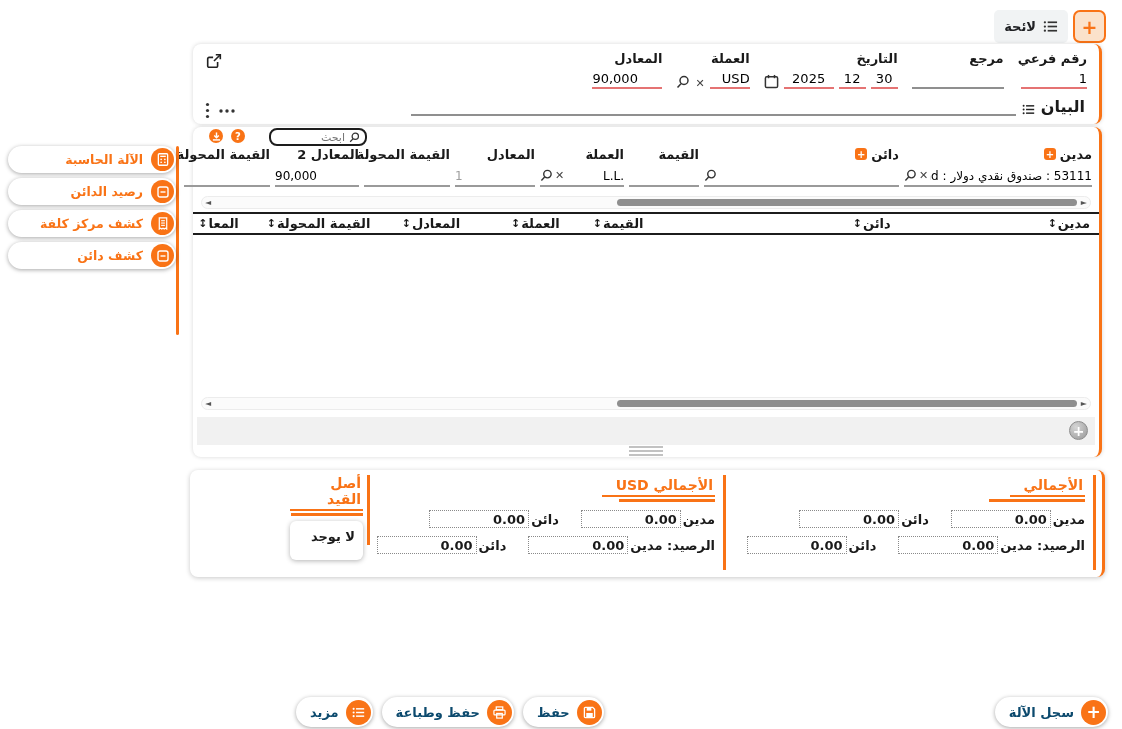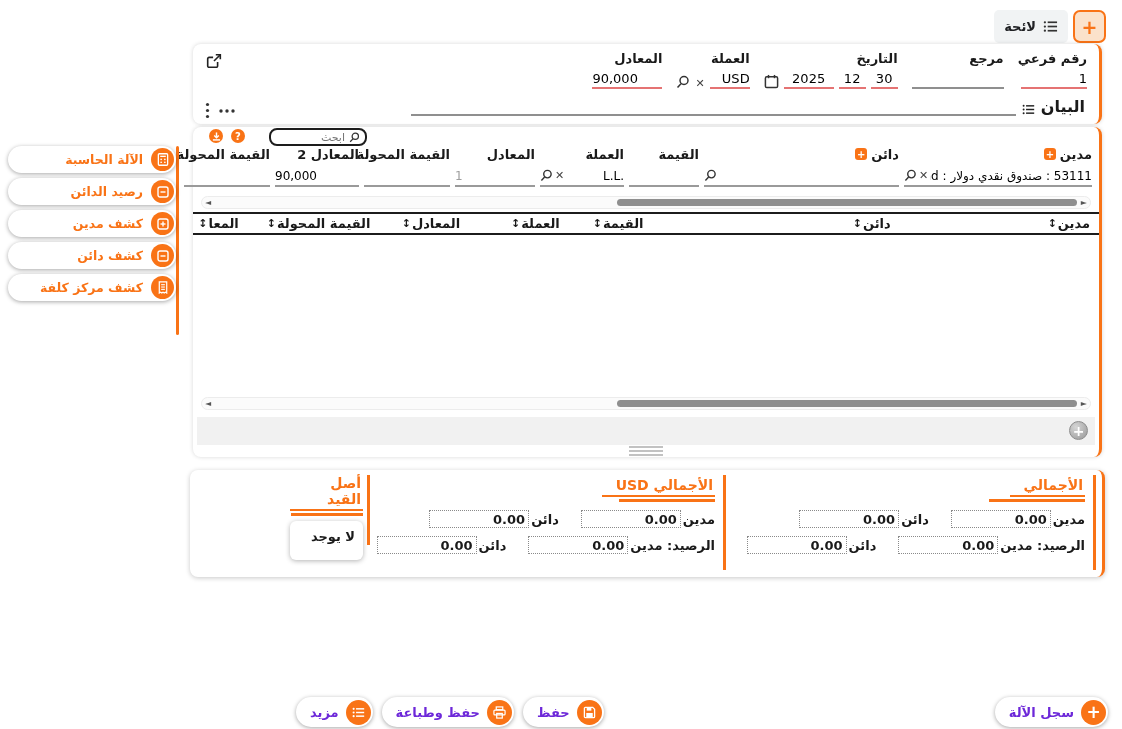--- a/index.html
+++ b/index.html
@@ -121,21 +121,21 @@
     border-right:3px solid #f97316; padding-right:4px; height:70px; }
   .origin-card { margin-top:5px; background:#fff; border-radius:6px;
     box-shadow:0 1px 5px rgba(0,0,0,.3); padding:8px 8px 16px; font-size:13px;
     font-weight:bold; text-align:right; }
 
   
   .pill { height:30px; background:#fff; border-radius:15px; box-shadow:0 1px 4px rgba(0,0,0,.35);
     display:flex; direction:rtl; align-items:center; gap:7px; padding:0 12px 0 14px; cursor:pointer; }
   .pill .pcirc { width:25px; height:25px; border-radius:50%; background:#f97316; flex:0 0 25px;
     display:flex; align-items:center; justify-content:center; margin-right:-10px; }
-  .pill span.plab { color:#6d28d9; font-weight:bold; font-size:13px; white-space:nowrap; }
+  .pill span.plab { color:#0c4a6e; font-weight:bold; font-size:13px; white-space:nowrap; }
   .newrec { position:absolute; top:697px; right:14px; }
   .actions { position:absolute; top:697px; left:296px; display:flex; gap:9px; }
   .pluswhite { color:#fff; font-size:17px; font-weight:bold; line-height:1; }
 </style>
 </head>
 <body>
 
 <div class="topbar">
   <div class="btn-list">
     <svg width="15" height="15" viewBox="0 0 16 16">
@@ -421,47 +421,37 @@
     <span class="scirc">
       <svg width="12" height="12" viewBox="0 0 12 12">
         <rect x="1" y="1" width="10" height="10" rx="2" fill="none" stroke="#fff" stroke-width="1.4"></rect>
         <line x1="3.5" y1="6" x2="8.5" y2="6" stroke="#fff" stroke-width="1.4"></line>
       </svg>
     </span>
     <span class="lab">رصيد الدائن</span>
   </div>
   <div class="spill">
     <span class="scirc">
-      <svg width="12" height="12" viewBox="0 0 12 12">
-        <rect x="1" y="1" width="10" height="10" rx="2" fill="none" stroke="#fff" stroke-width="1.4"></rect>
-        <line x1="6" y1="3.5" x2="6" y2="8.5" stroke="#fff" stroke-width="1.4"></line>
-        <line x1="3.5" y1="6" x2="8.5" y2="6" stroke="#fff" stroke-width="1.4"></line>
-      </svg>
-    </span>
-    <span class="lab">كشف مدين</span>
+      <svg width="12" height="13" viewBox="0 0 12 14">
+        <path d="M2 1 h8 v12 l-1.3-1 -1.3 1 -1.4-1 -1.4 1 -1.3-1 -1.3 1 z" fill="none" stroke="#fff" stroke-width="1.3"></path>
+        <line x1="4" y1="4" x2="8" y2="4" stroke="#fff" stroke-width="1.2"></line>
+        <line x1="4" y1="6.5" x2="8" y2="6.5" stroke="#fff" stroke-width="1.2"></line>
+        <line x1="4" y1="9" x2="8" y2="9" stroke="#fff" stroke-width="1.2"></line>
+      </svg>
+    </span>
+    <span class="lab">كشف مركز كلفة</span>
   </div>
   <div class="spill">
     <span class="scirc">
       <svg width="12" height="12" viewBox="0 0 12 12">
         <rect x="1" y="1" width="10" height="10" rx="2" fill="none" stroke="#fff" stroke-width="1.4"></rect>
         <line x1="3.5" y1="6" x2="8.5" y2="6" stroke="#fff" stroke-width="1.4"></line>
       </svg>
     </span>
     <span class="lab">كشف دائن</span>
-  </div>
-  <div class="spill">
-    <span class="scirc">
-      <svg width="12" height="13" viewBox="0 0 12 14">
-        <path d="M2 1 h8 v12 l-1.3-1 -1.3 1 -1.4-1 -1.4 1 -1.3-1 -1.3 1 z" fill="none" stroke="#fff" stroke-width="1.3"></path>
-        <line x1="4" y1="4" x2="8" y2="4" stroke="#fff" stroke-width="1.2"></line>
-        <line x1="4" y1="6.5" x2="8" y2="6.5" stroke="#fff" stroke-width="1.2"></line>
-        <line x1="4" y1="9" x2="8" y2="9" stroke="#fff" stroke-width="1.2"></line>
-      </svg>
-    </span>
-    <span class="lab">كشف مركز كلفة</span>
   </div>
 </div>
 
 <div class="totals">
   <div class="tg tg1">
     <span class="tg-title">الأجمالي</span>
     <div class="tg-bar"></div>
     <div class="trow">
       <span class="tlabel">مدين</span>
       <span class="tbox">0.00</span>

